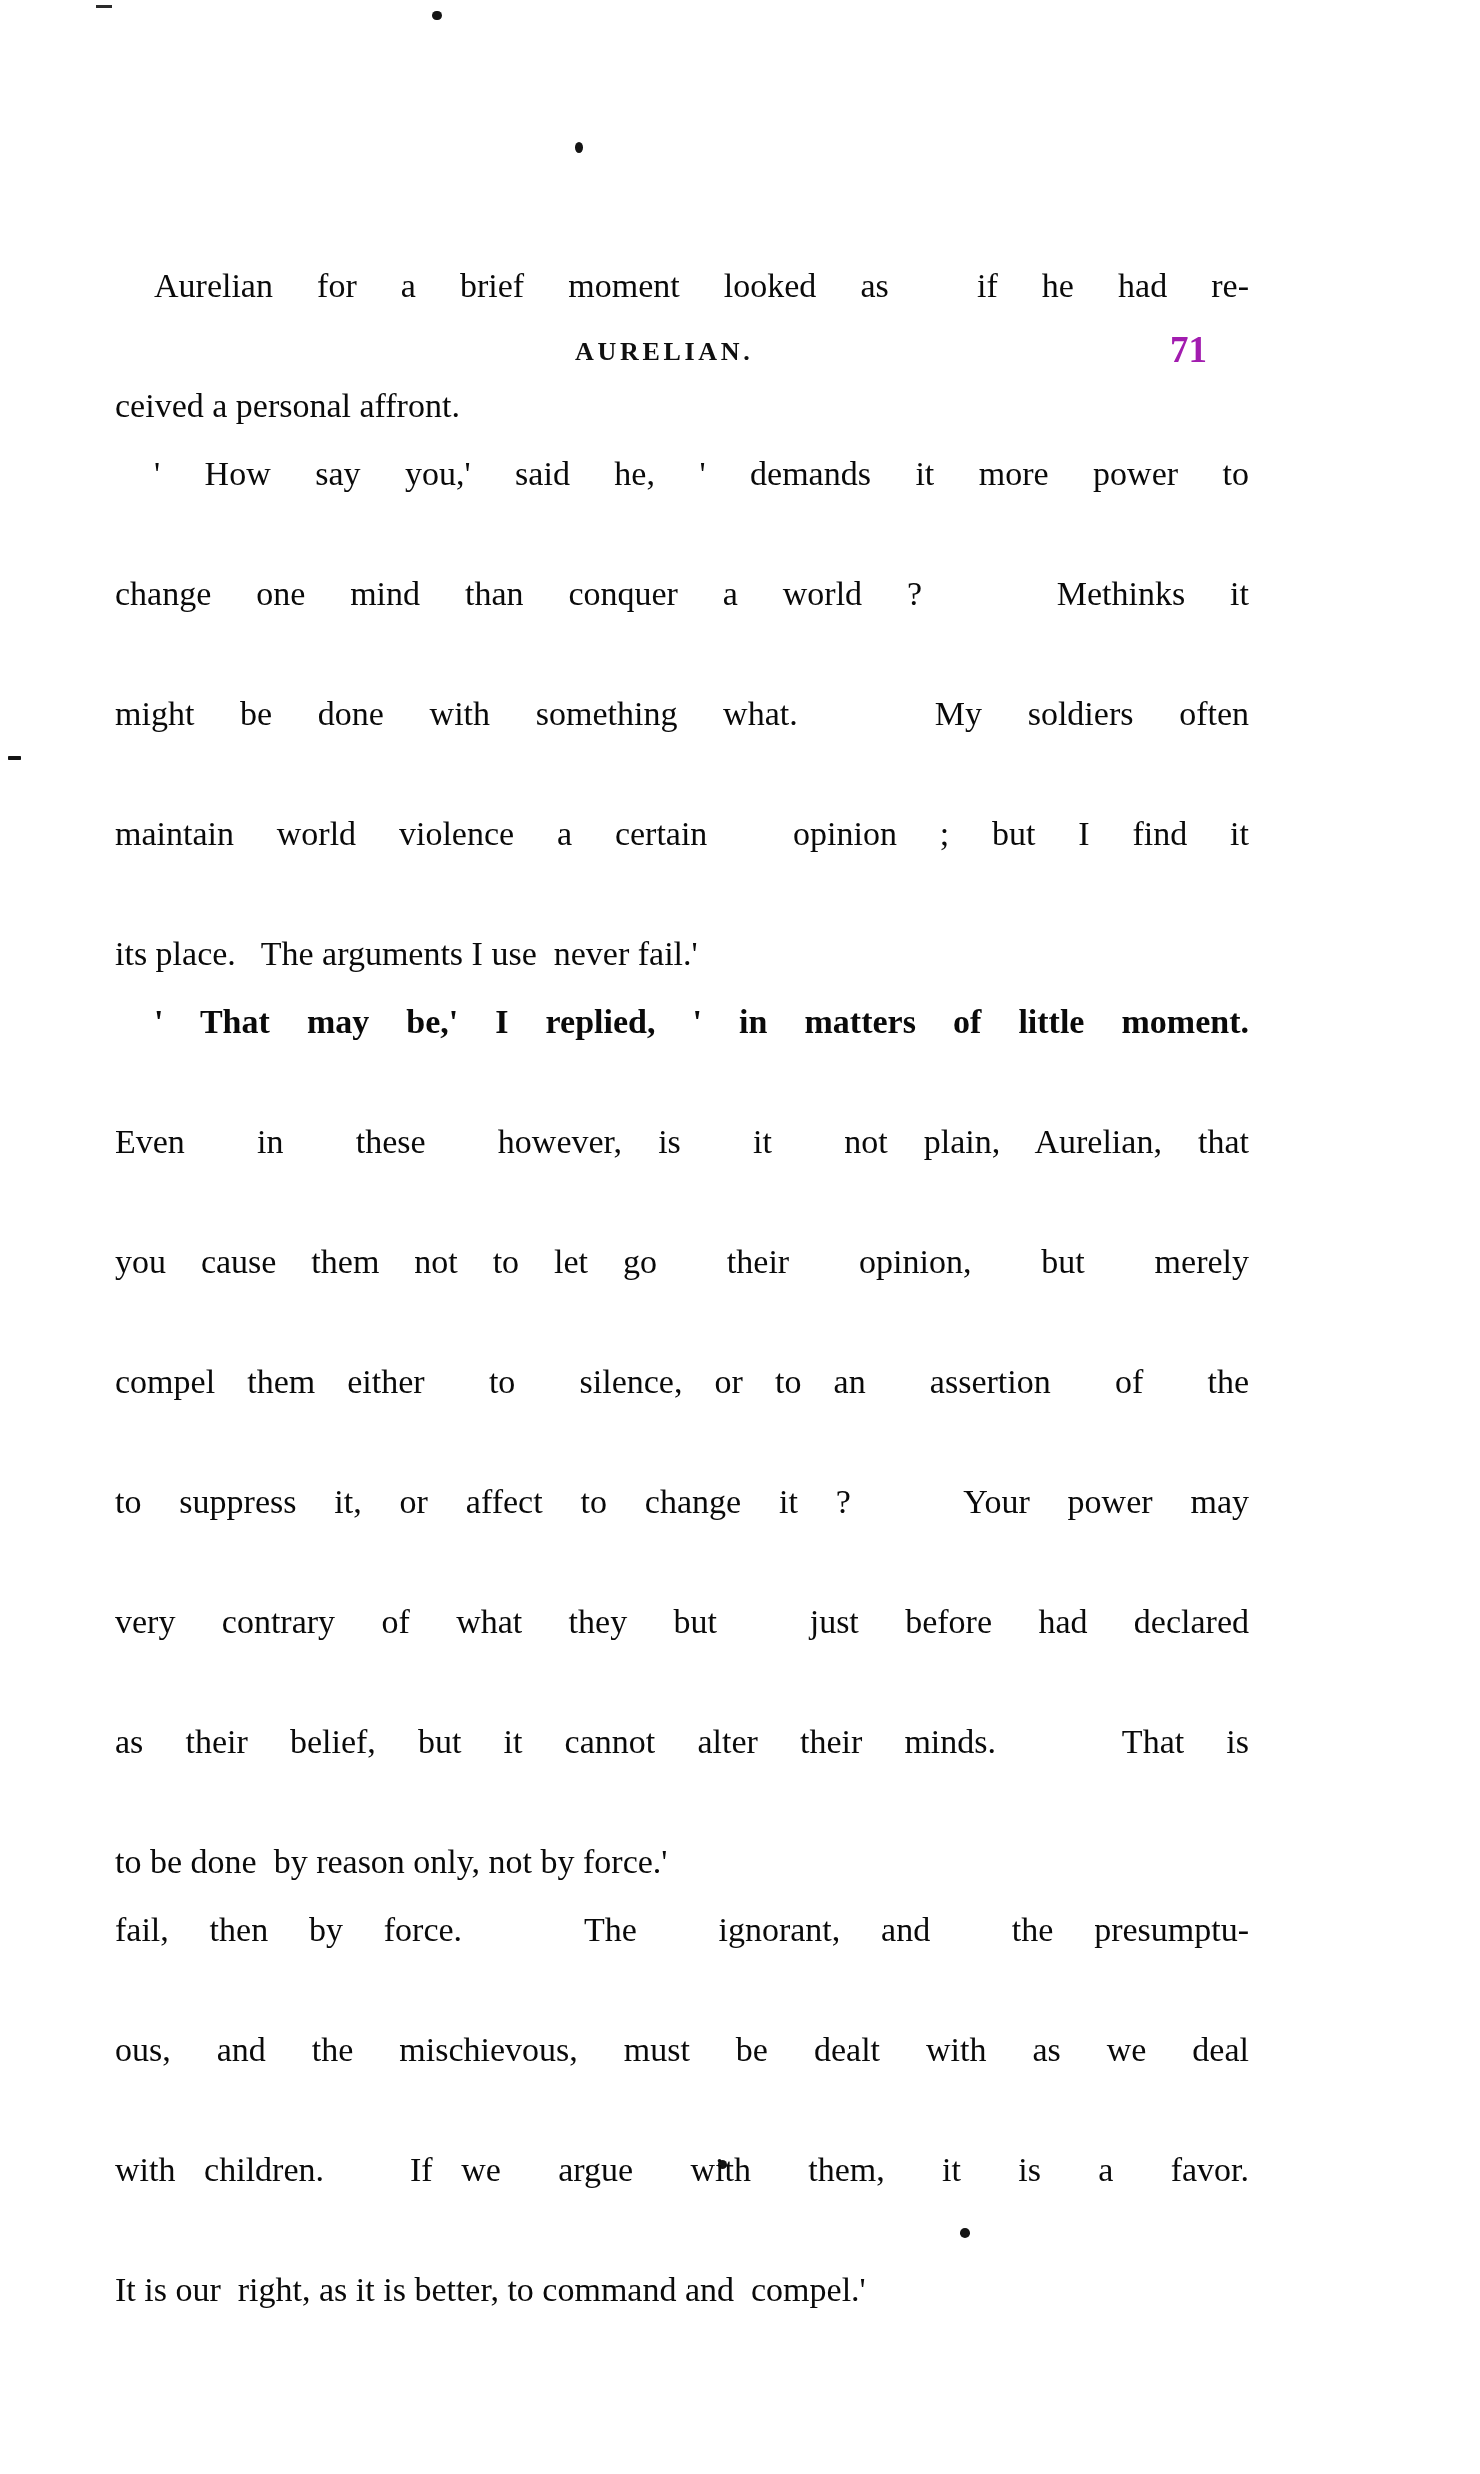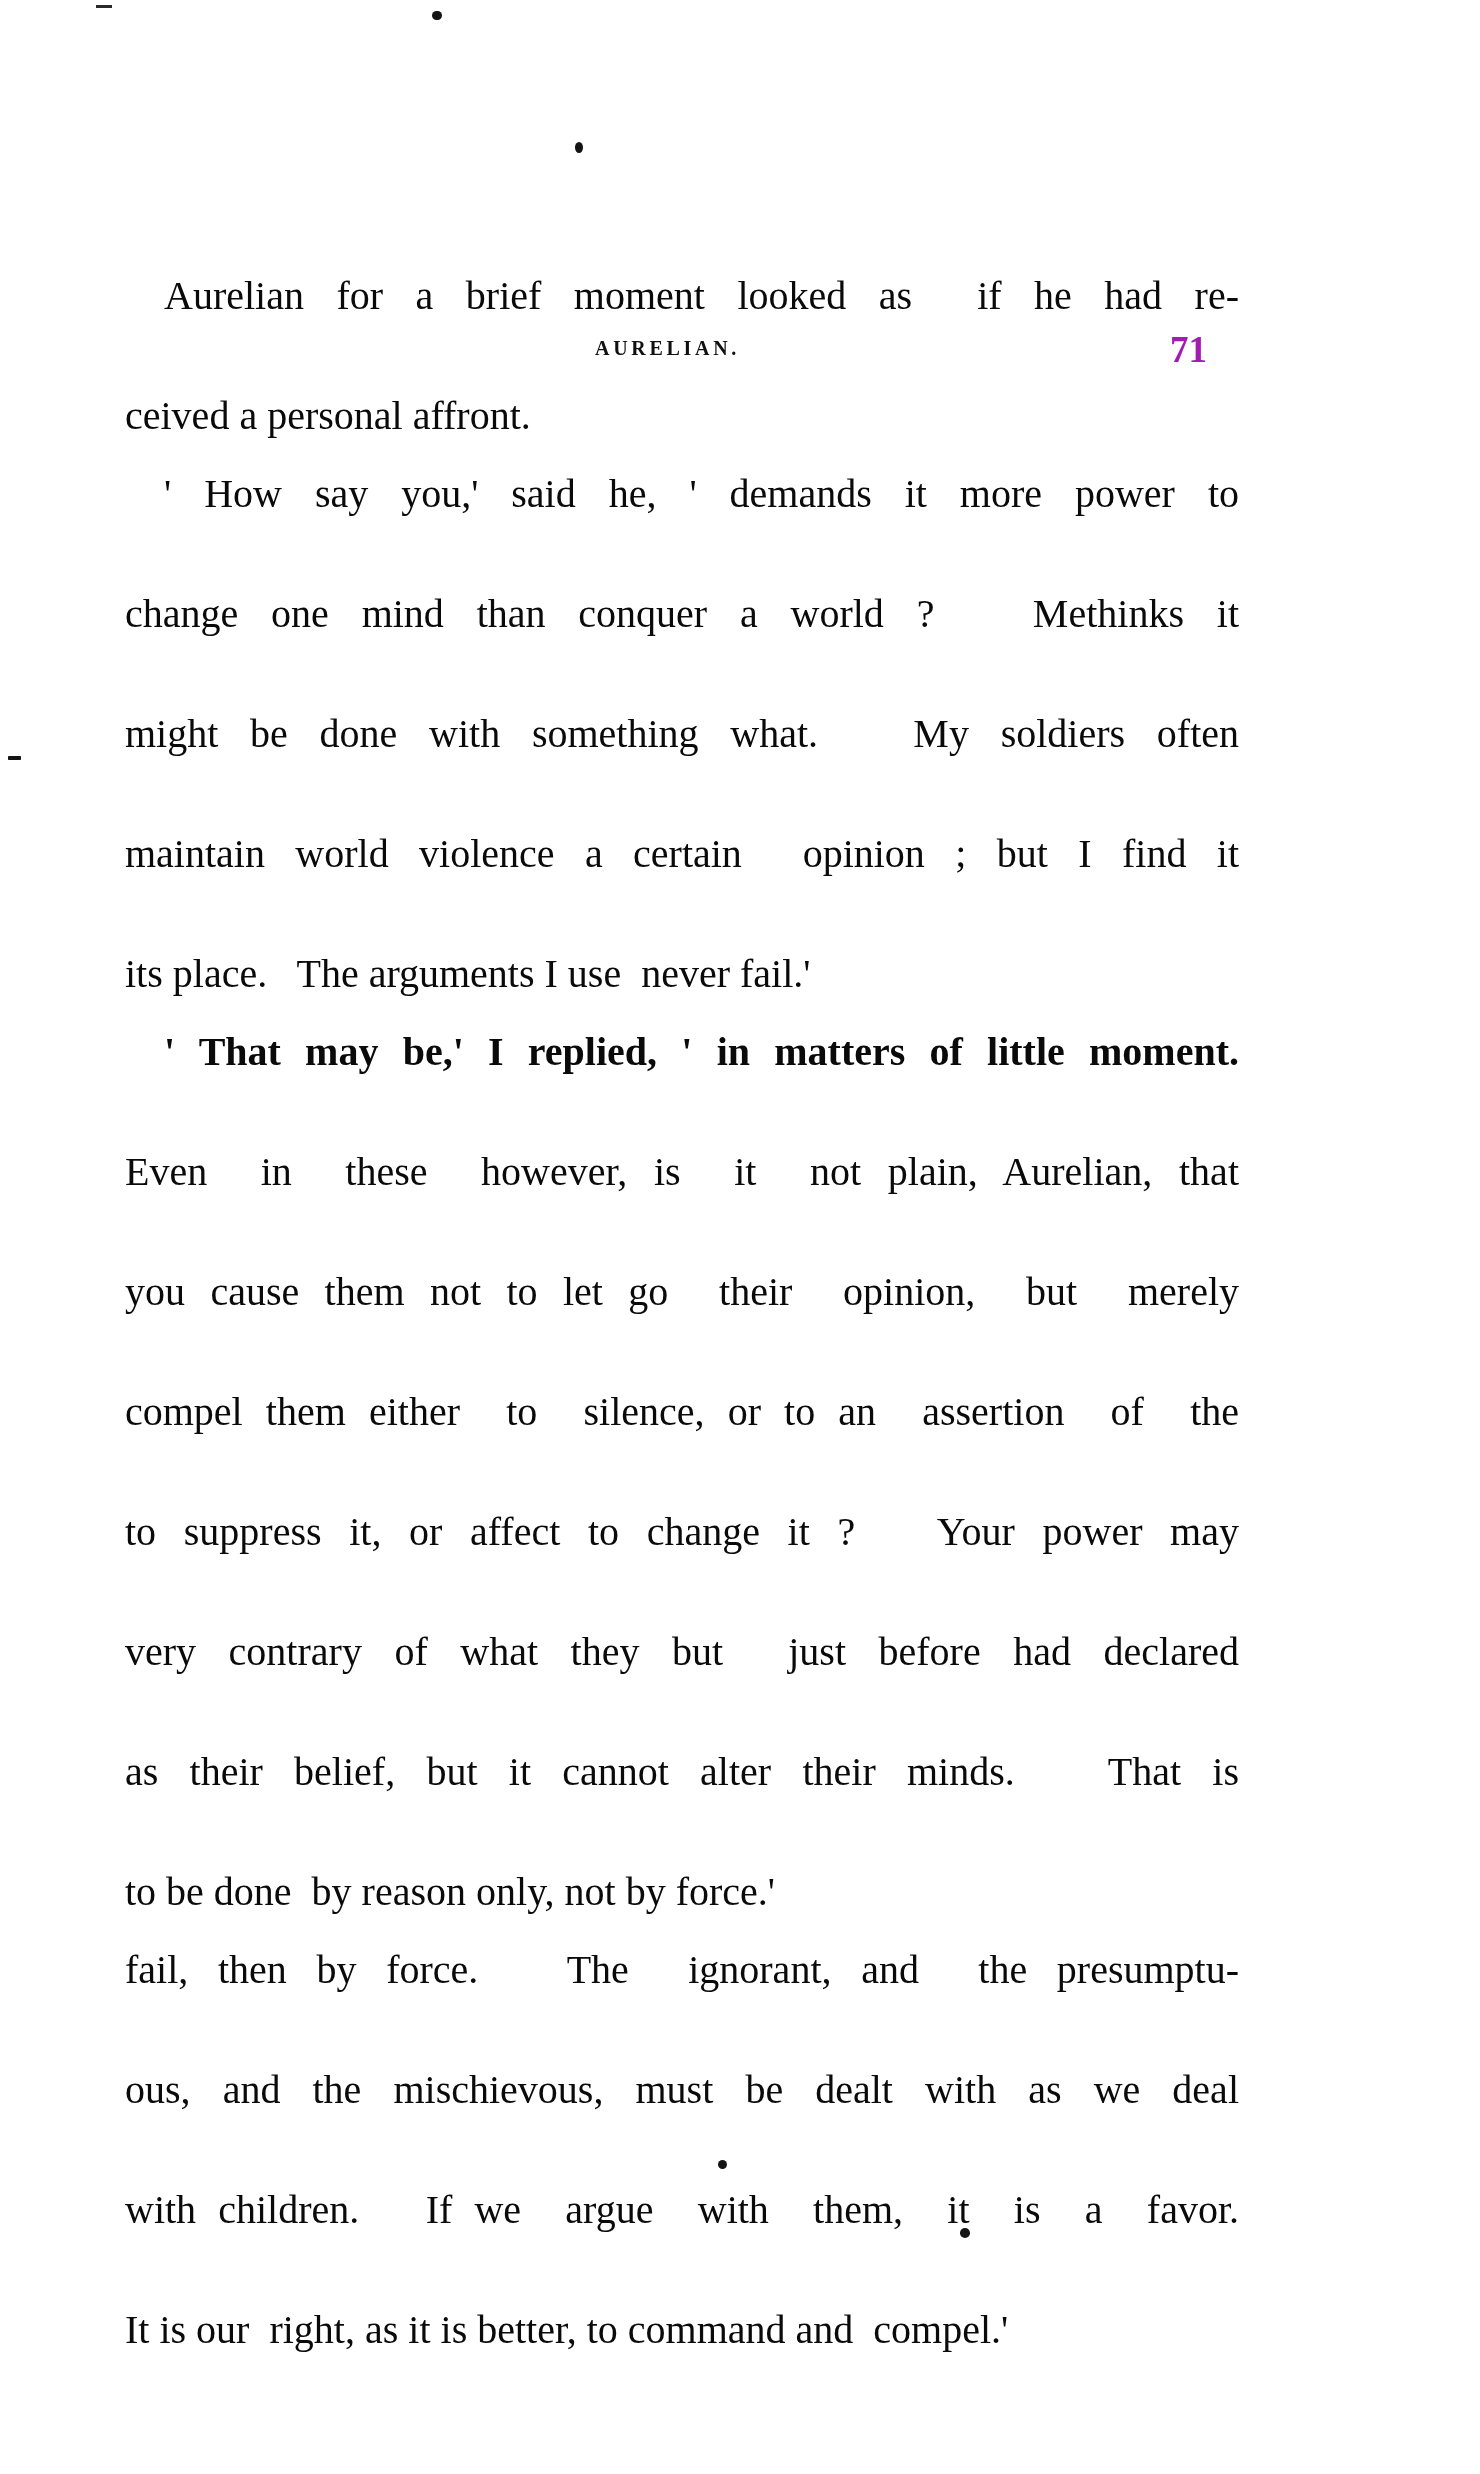--- a/index.html
+++ b/index.html
@@ -32,48 +32,48 @@
   }
   .running-head {
     position: absolute;
     top: 168px;
     left: 0;
     width: 1480px;
     height: 45px;
   }
   .head-title {
     position: absolute;
-    left: 595px;
+    left: 575px;
     top: 169px;
-    font-size: 20px;
+    font-size: 26px;
     letter-spacing: 3.7px;
     font-weight: 600;
     color: #101010;
     text-align: center;
   }
   .head-page {
     position: absolute;
     right: 273px;
     top: 160px;
     font-size: 37px;
     font-weight: 700;
     color: #a21caf;
   }
   .body-text {
     position: absolute;
     left: 107px;
     top: 248px;
     width: 1150px;
   }
   .para {
-    font-size: 40px;
+    font-size: 34px;
     line-height: 60px;
     text-align: justify;
     text-justify: inter-word;
-    margin: 18px;
+    margin: 8px;
   }
   .para .ln {
     display: block;
     white-space: pre-wrap;
   }
   
   .para .ln.j {
     text-align: justify;
   }
   .para .ln.j::after {

